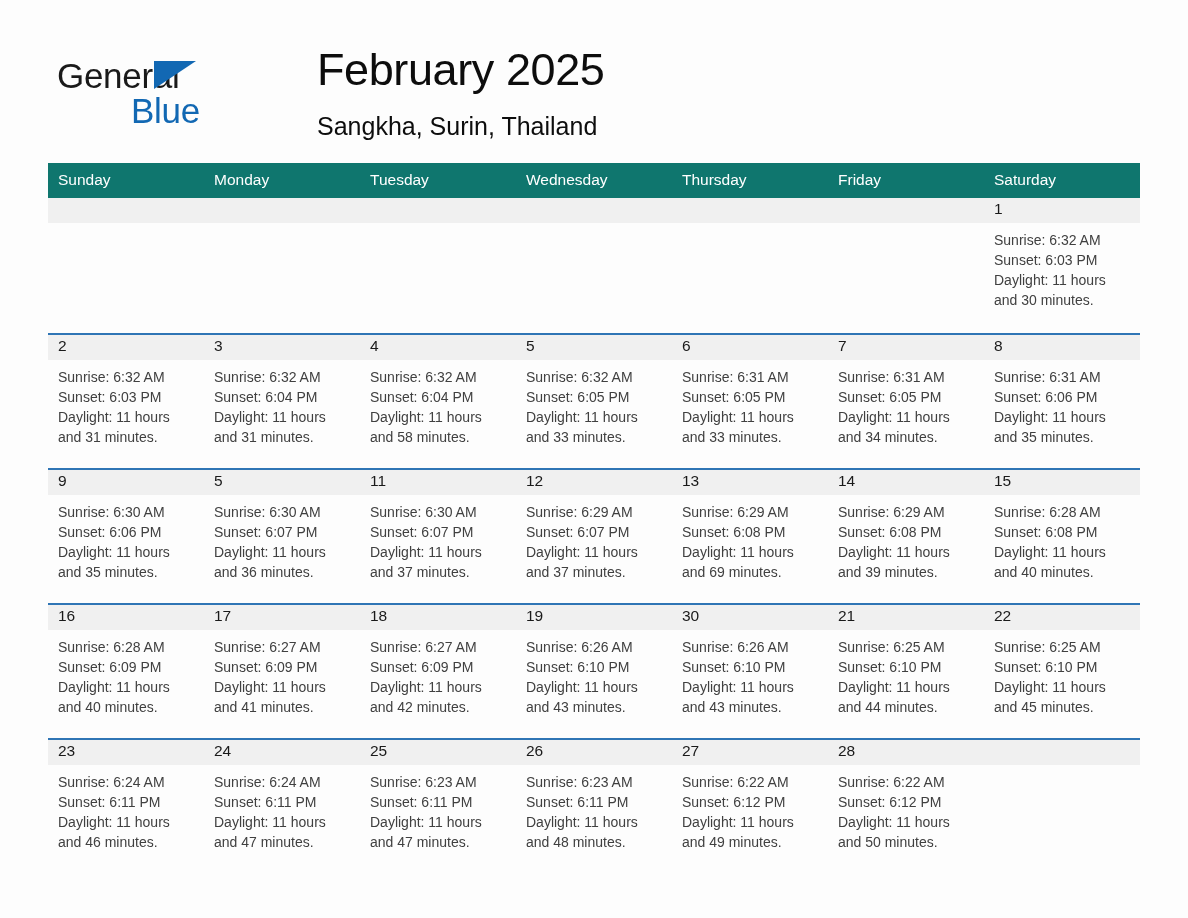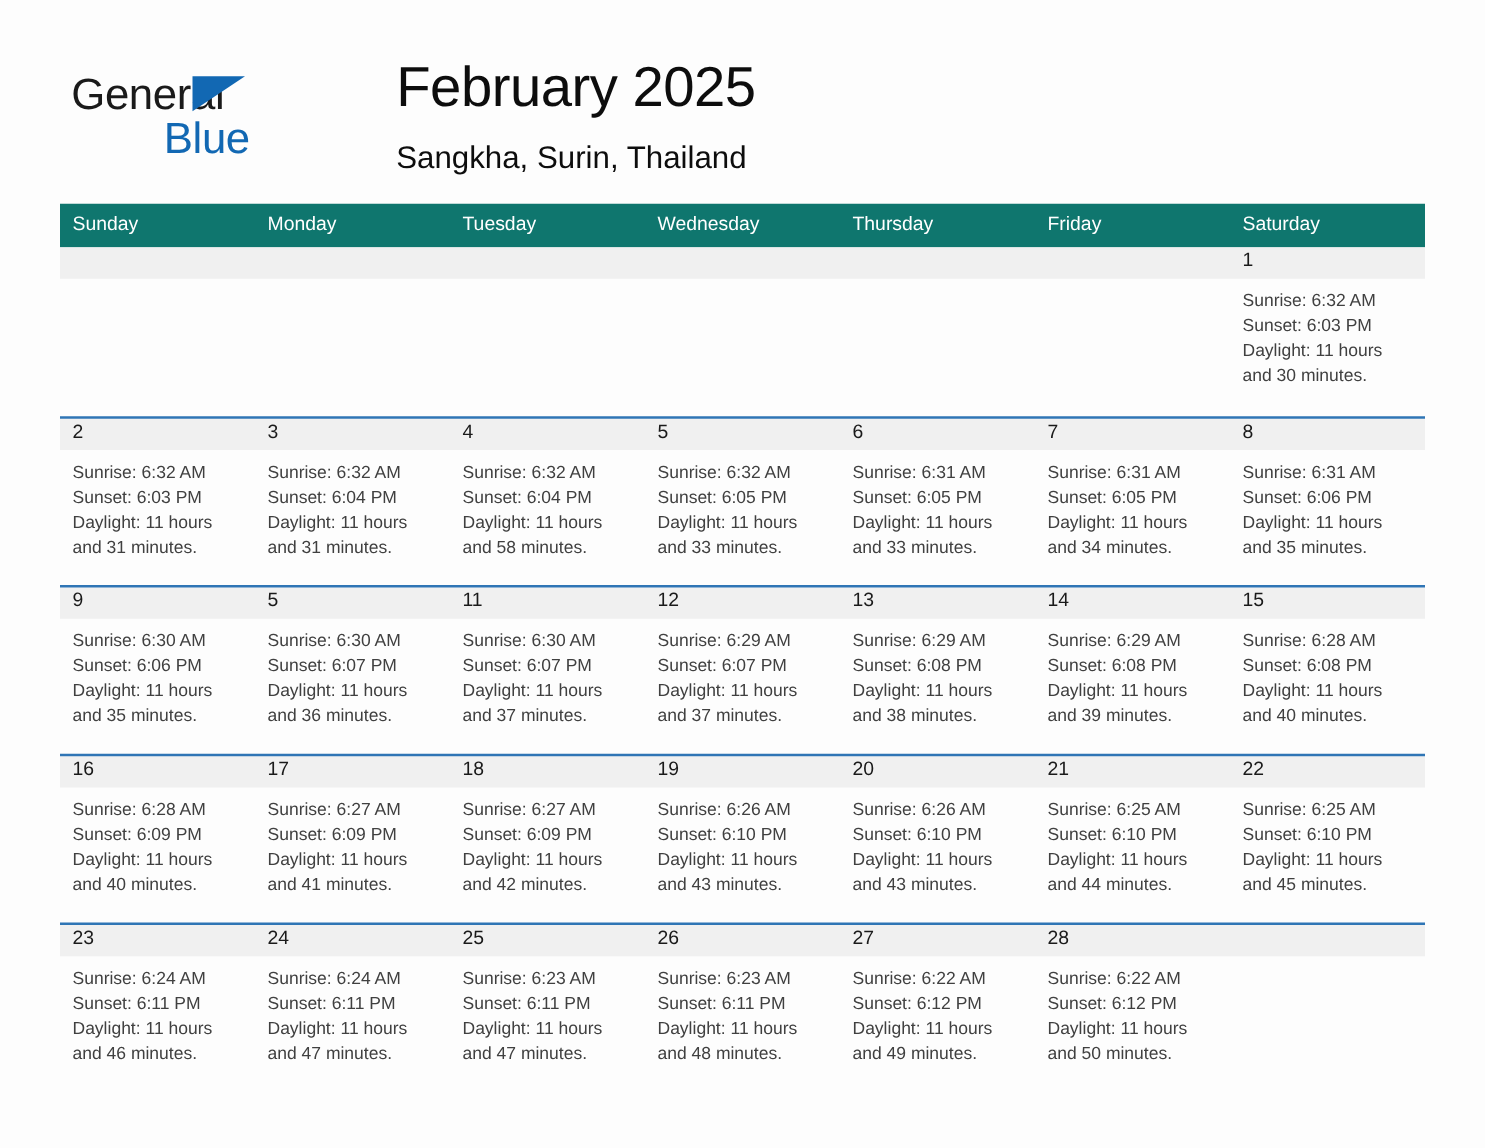--- a/index.html
+++ b/index.html
@@ -349,21 +349,21 @@
               <div>Daylight: 11 hours</div>
               <div>and 37 minutes.</div>
             </div>
           </td>
           <td>
             <div class="daynum-band">13</div>
             <div class="cell-body">
               <div>Sunrise: 6:29 AM</div>
               <div>Sunset: 6:08 PM</div>
               <div>Daylight: 11 hours</div>
-              <div>and 38 minutes.</div>
+              <div>and 69 minutes.</div>
             </div>
           </td>
           <td>
             <div class="daynum-band">14</div>
             <div class="cell-body">
               <div>Sunrise: 6:29 AM</div>
               <div>Sunset: 6:08 PM</div>
               <div>Daylight: 11 hours</div>
               <div>and 39 minutes.</div>
             </div>
@@ -410,21 +410,21 @@
           <td>
             <div class="daynum-band">19</div>
             <div class="cell-body">
               <div>Sunrise: 6:26 AM</div>
               <div>Sunset: 6:10 PM</div>
               <div>Daylight: 11 hours</div>
               <div>and 43 minutes.</div>
             </div>
           </td>
           <td>
-            <div class="daynum-band">20</div>
+            <div class="daynum-band">30</div>
             <div class="cell-body">
               <div>Sunrise: 6:26 AM</div>
               <div>Sunset: 6:10 PM</div>
               <div>Daylight: 11 hours</div>
               <div>and 43 minutes.</div>
             </div>
           </td>
           <td>
             <div class="daynum-band">21</div>
             <div class="cell-body">

